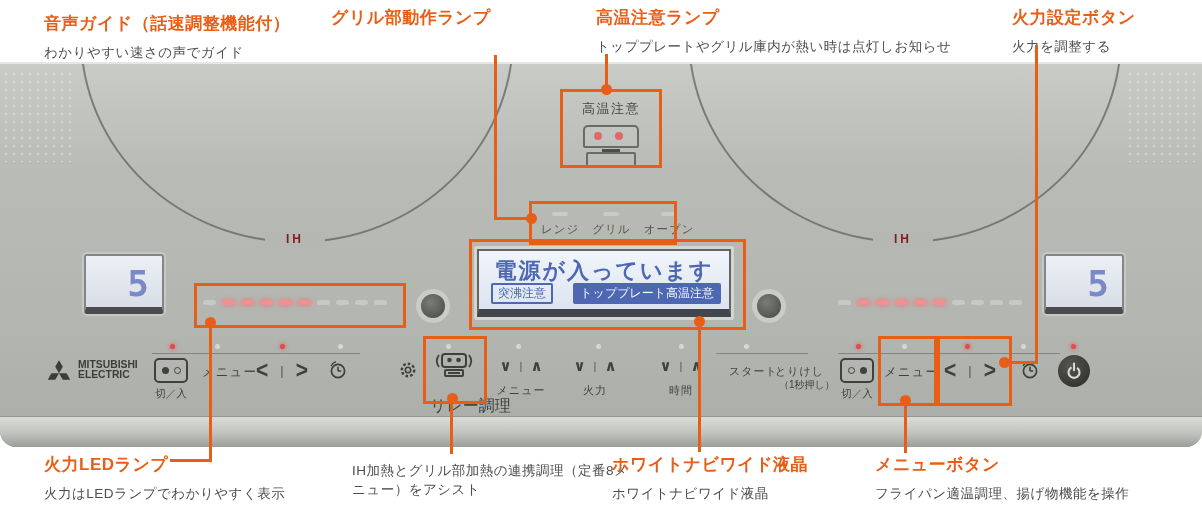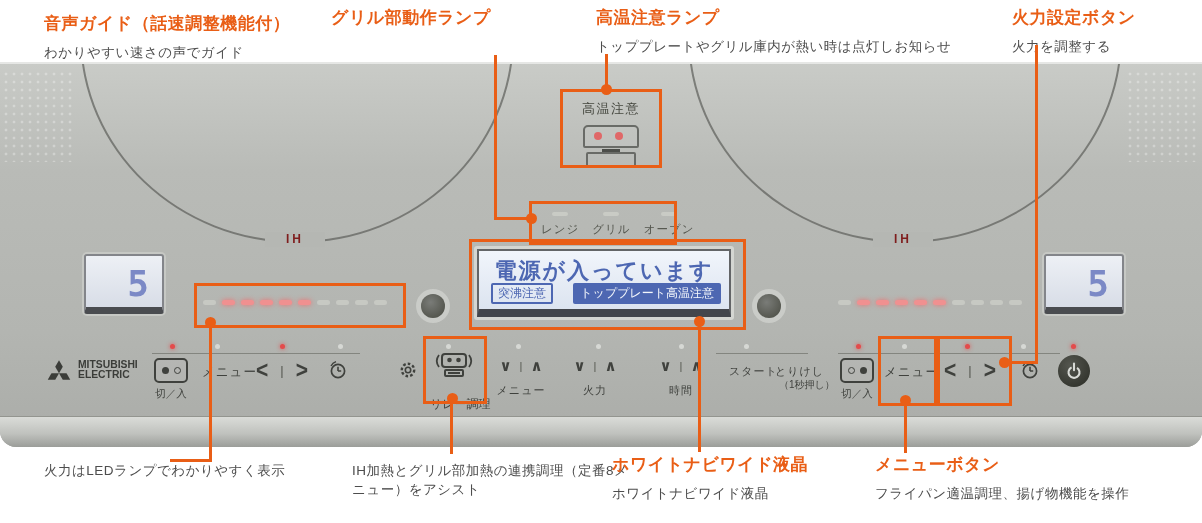--- a/index.html
+++ b/index.html
@@ -97,21 +97,21 @@
   .arrows{position:absolute;top:293px;display:flex;align-items:center;gap:12px;color:#3f413d;height:26px;}
   .arrows .lt,.arrows .gt{font-size:21px;font-weight:bold;transform:scaleY(1.1);}
   .arrows .pipe{font-size:13px;color:#54564f;}
 
   .updown{position:absolute;top:293px;width:56px;text-align:center;color:#3f413d;}
   .ud-sym{display:flex;justify-content:center;align-items:center;gap:8px;font-size:15px;font-weight:bold;height:18px;}
   .ud-sym .pipe{font-size:11px;font-weight:normal;color:#54564f;}
   .ud-lbl{margin-top:8px;font-size:11px;letter-spacing:1px;}
 
   .relay{position:absolute;left:430px;top:288px;width:48px;text-align:center;color:#3f413d;}
-  .relay .lbl{margin-top:18px;font-size:12px;white-space:nowrap;}
+  .relay .lbl{margin-top:18px;font-size:16px;white-space:nowrap;}
 
   .power-btn{position:absolute;left:1058px;top:291px;width:32px;height:32px;border-radius:50%;
     background:radial-gradient(circle at 38% 32%,#54564f,#34362f 75%);display:flex;align-items:center;justify-content:center;}
 
   svg{display:block;}
 </style>
 </head>
 <body style="--accent: #e95e16;">
 
 <div class="note" style="left:44px;top:12px;">
@@ -354,20 +354,21 @@
 
 <div class="cl-box" style="left:469px;top:239px;width:271px;height:85px;"></div>
 <div class="cl-dot" style="left:694px;top:316px;"></div>
 <div class="cl-line" style="left:698px;top:324px;width:3px;height:128px;"></div>
 
 <div class="cl-box" style="left:878px;top:336px;width:56px;height:64px;"></div>
 <div class="cl-dot" style="left:900px;top:395px;"></div>
 <div class="cl-line" style="left:904px;top:401px;width:3px;height:52px;"></div>
 
 <div class="note" style="left:44px;top:453px;">
+  <div class="t">火力LEDランプ</div>
   <div class="d">火力はLEDランプでわかりやすく表示</div>
 </div>
 <div class="note" style="left:352px;top:453px;width:290px;">
   <div class="d">IH加熱とグリル部加熱の連携調理（定番8メニュー）をアシスト</div>
 </div>
 <div class="note" style="left:612px;top:453px;">
   <div class="t">ホワイトナビワイド液晶</div>
   <div class="d">ホワイトナビワイド液晶</div>
 </div>
 <div class="note" style="left:875px;top:453px;">

